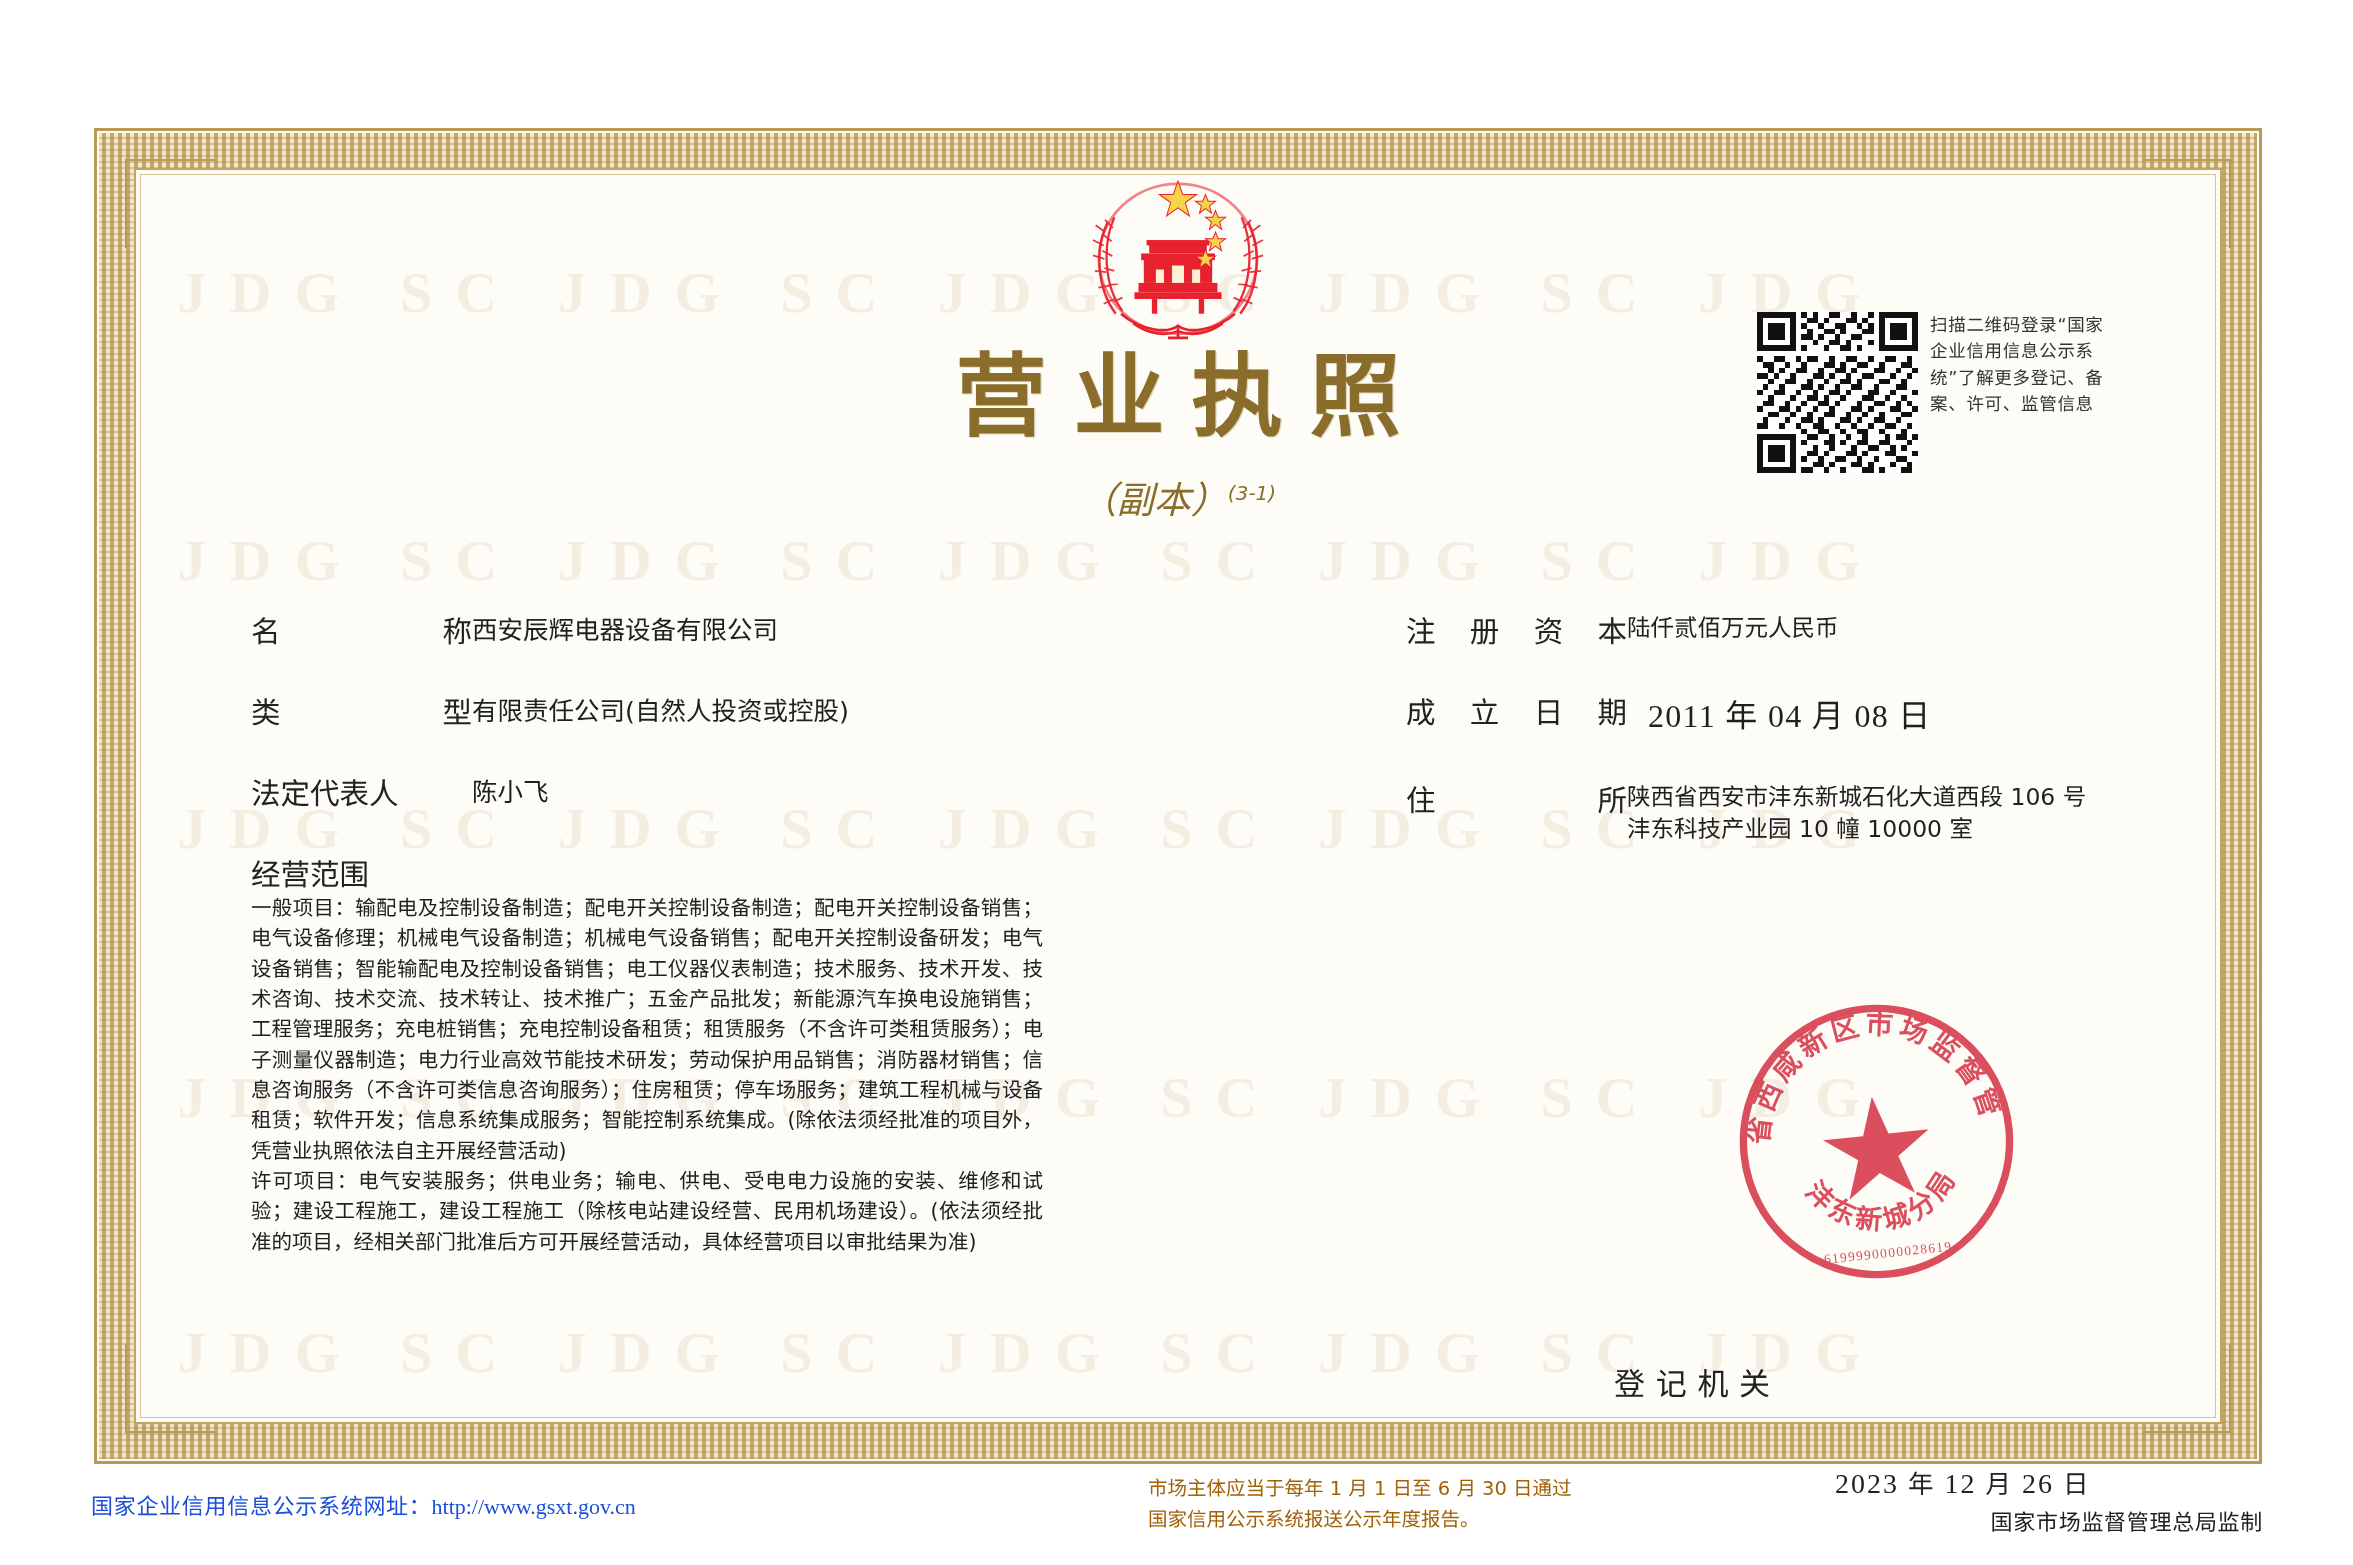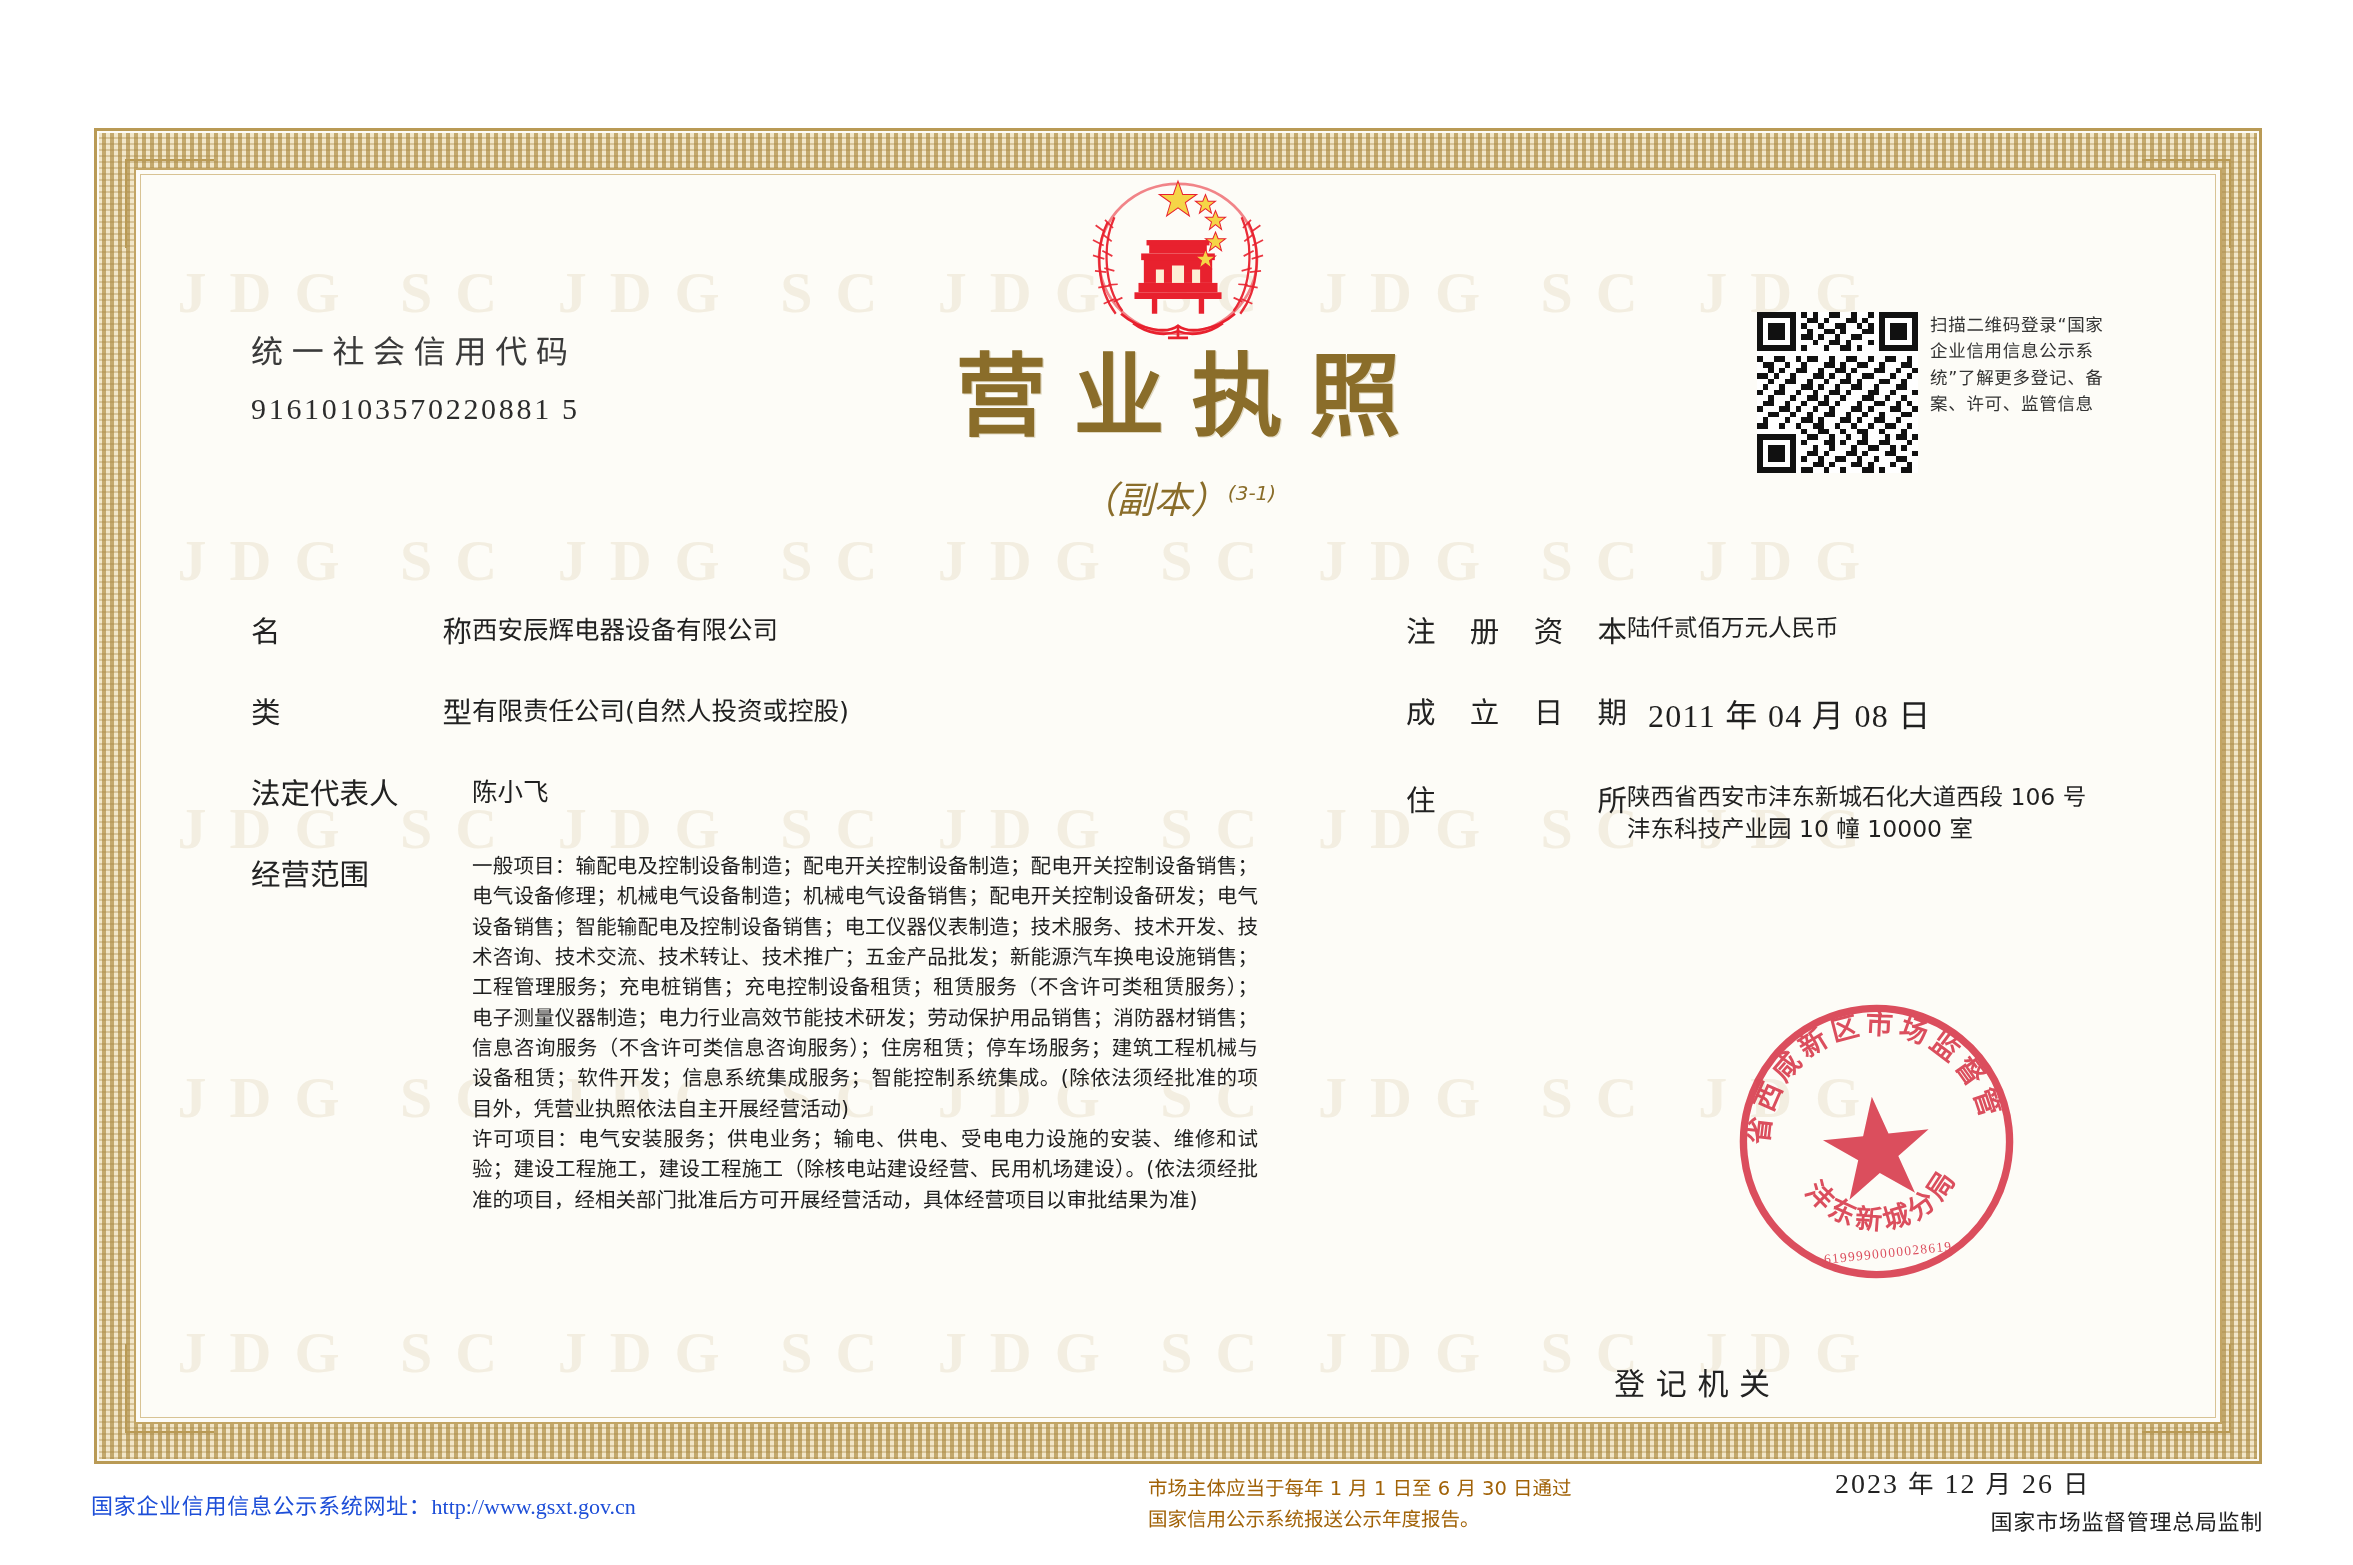--- a/index.html
+++ b/index.html
@@ -235,20 +235,21 @@
     font-family: Liberation Serif, serif;
     padding-top: 6px;
     margin-left: 21px;
   }
 
   
   .scope-row {
     display: flex;
     align-items: flex-start;
     margin-top: 4px;
+    flex-direction: column;
   }
   .scope-text {
     font-size: 20.5px;
     line-height: 1.48;
     color: #1f1f1f;
     width: 792px;
     text-align: justify;
     font-family: "DejaVu Sans", sans-serif;
   }
   .scope-text p { margin: 0; text-indent: 0; }
@@ -338,24 +339,20 @@
   <div class="watermarks">
     <div class="wm-row" style="top:81px">SC JDG SC JDG SC JDG SC JDG SC JDG</div>
     <div class="wm-row" style="top:349px">SC JDG SC JDG SC JDG SC JDG SC JDG</div>
     <div class="wm-row" style="top:617px">SC JDG SC JDG SC JDG SC JDG SC JDG</div>
     <div class="wm-row" style="top:886px">SC JDG SC JDG SC JDG SC JDG SC JDG</div>
     <div class="wm-row" style="top:1141px">SC JDG SC JDG SC JDG SC JDG SC JDG</div>
   </div>
 
   <div class="content">
 
-    <div class="code-block">
-      <div class="code-label">统一社会信用代码</div>
-      <div class="code-value">91610103570220881 5</div>
-    </div>
 
     <div class="title-wrap">
       <div class="title">营业执照</div>
       <div class="subtitle">
         <span>（副本）</span><sup>(3-1)</sup>
       </div>
     </div>
 
     <div class="qr-area">
       <div class="qr">

